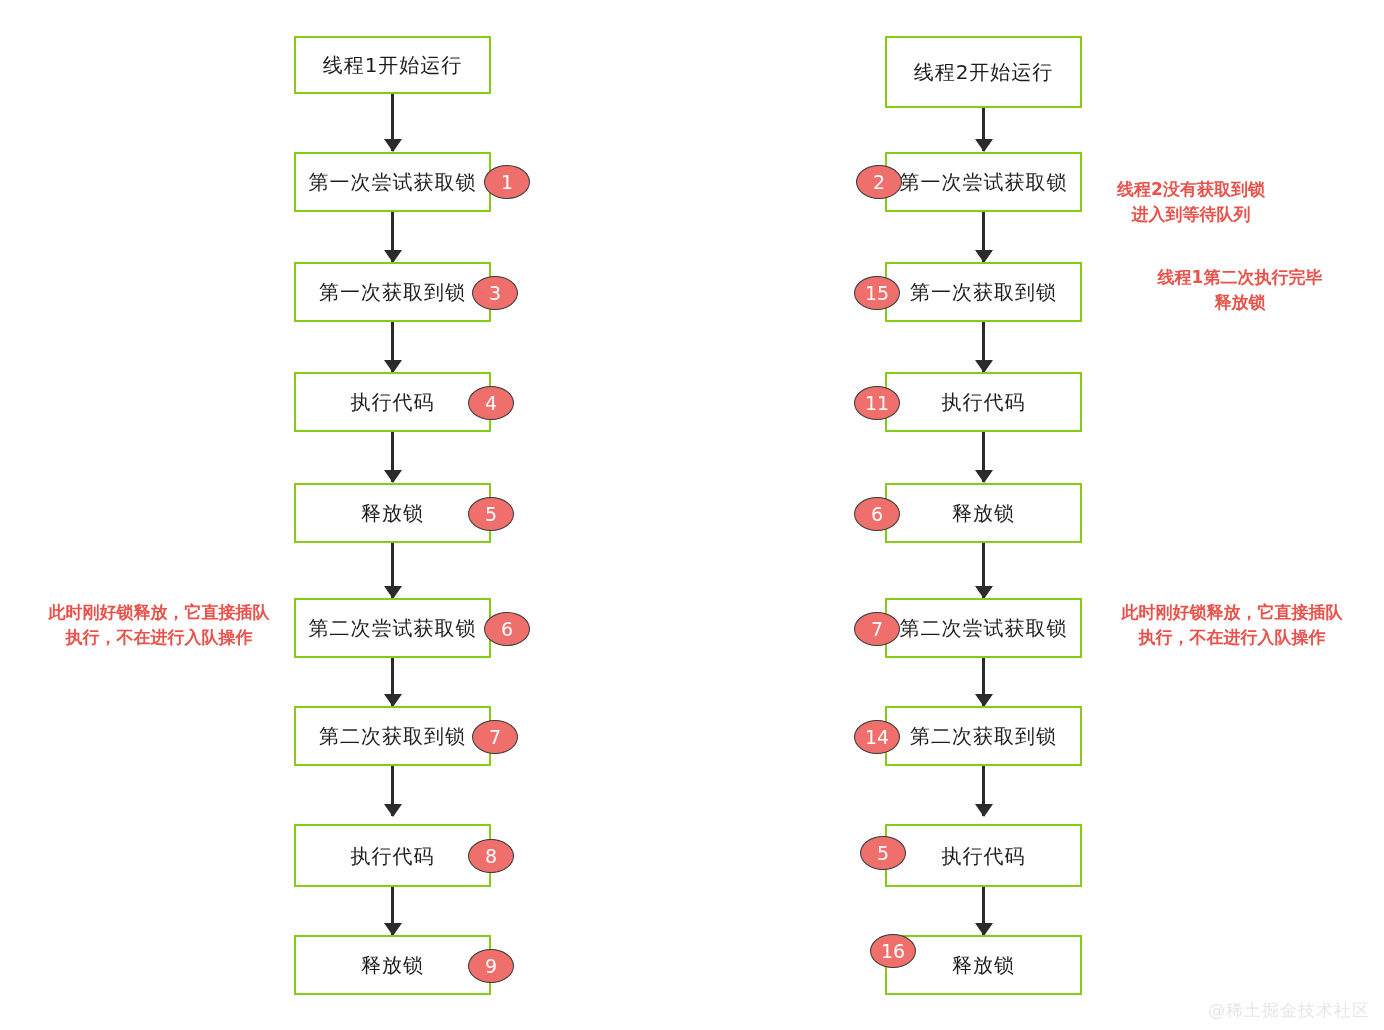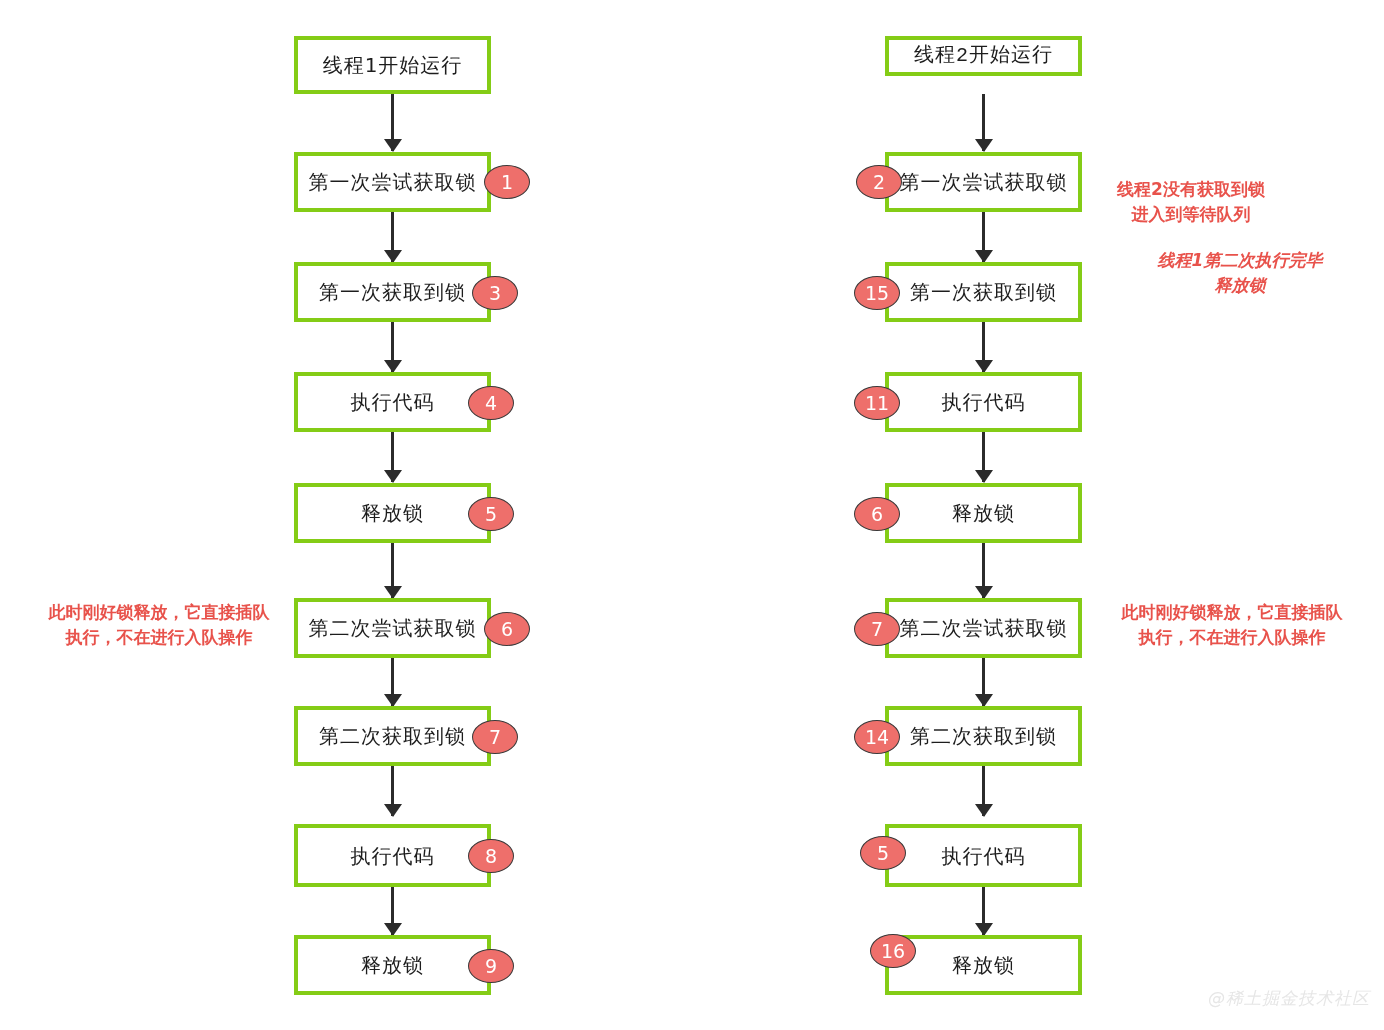--- a/index.html
+++ b/index.html
@@ -21,21 +21,21 @@
   
   .col {
     position: absolute;
     top: 0;
     width: 0;
     height: 100%;
   }
   .node {
     position: absolute;
     box-sizing: border-box;
-    border: 4px solid #84cc16;
+    border: 2px solid #84cc16;
     background: #ffffff;
     display: flex;
     align-items: center;
     justify-content: center;
     z-index: 2;
   }
   .node-label {
     font-size: 20px;
     color: #1d1d1d;
     letter-spacing: 1px;
@@ -93,26 +93,25 @@
     text-align: center;
     white-space: pre-line;
     z-index: 4;
   }
   .note.left-note { text-align: center; }
 
   
   .watermark {
     position: absolute;
     right: 14px;
-    bottom: 20px;
+    bottom: 8px;
     color: #e6e6e6;
     font-size: 17px;
     letter-spacing: 1px;
     z-index: 6;
-    font-style: italic;
   }
 </style>
 </head>
 <body>
 
 <div id="canvas">
 
   <div class="col">
 
     <div class="connector" style="left:391px; top:94px; height:57px;"></div>
@@ -185,21 +184,21 @@
 
     <div class="connector" style="left:982px; top:94px; height:57px;"></div>
     <div class="connector" style="left:982px; top:212px; height:50px;"></div>
     <div class="connector" style="left:982px; top:322px; height:50px;"></div>
     <div class="connector" style="left:982px; top:432px; height:50px;"></div>
     <div class="connector" style="left:982px; top:543px; height:55px;"></div>
     <div class="connector" style="left:982px; top:658px; height:48px;"></div>
     <div class="connector" style="left:982px; top:766px; height:50px;"></div>
     <div class="connector" style="left:982px; top:887px; height:48px;"></div>
 
-    <div class="node" style="left:885px; top:36px; width:197px; height:40px;font-family:Liberation Mono, monospace;">
+    <div class="node" style="left:885px; top:36px; width:197px; height:72px;">
       <span class="node-label">线程2开始运行</span>
     </div>
     <div class="node" style="left:885px; top:152px; width:197px; height:60px;">
       <span class="node-label">第一次尝试获取锁</span>
     </div>
     <div class="node" style="left:885px; top:262px; width:197px; height:60px;">
       <span class="node-label">第一次获取到锁</span>
     </div>
     <div class="node" style="left:885px; top:372px; width:197px; height:60px;">
       <span class="node-label">执行代码</span>
@@ -240,20 +239,20 @@
     </div>
     <div class="badge" style="left:860px; top:836px;">
       <span class="badge-num">5</span>
     </div>
     <div class="badge" style="left:870px; top:934px;">
       <span class="badge-num">16</span>
     </div>
 
     <div class="note" style="left:1051px; top:157px; width:280px;margin-top:20px;">线程2没有获取到锁
 进入到等待队列</div>
-    <div class="note" style="left:1100px; top:248px; width:280px;font-style:italic;">线程1第二次执行完毕
+    <div class="note" style="left:1100px; top:265px; width:280px;">线程1第二次执行完毕
 释放锁</div>
     <div class="note" style="left:1090px; top:600px; width:284px;">此时刚好锁释放，它直接插队
 执行，不在进行入队操作</div>
   </div>
 
   <div class="watermark">@稀土掘金技术社区</div>
 </div>
 
 </body></html>

